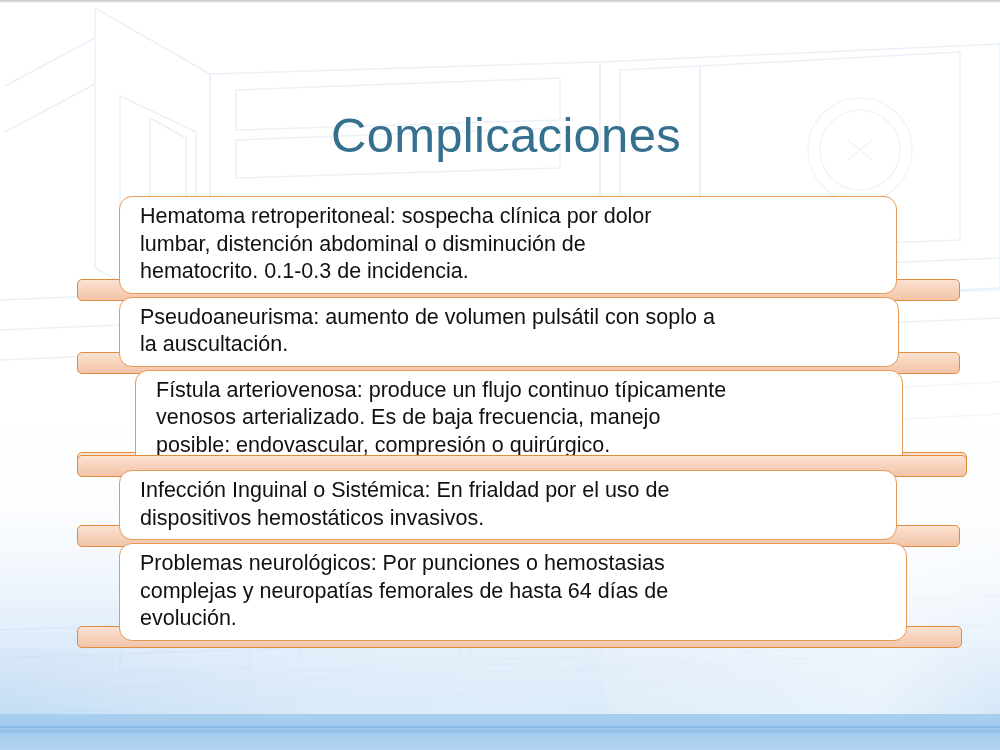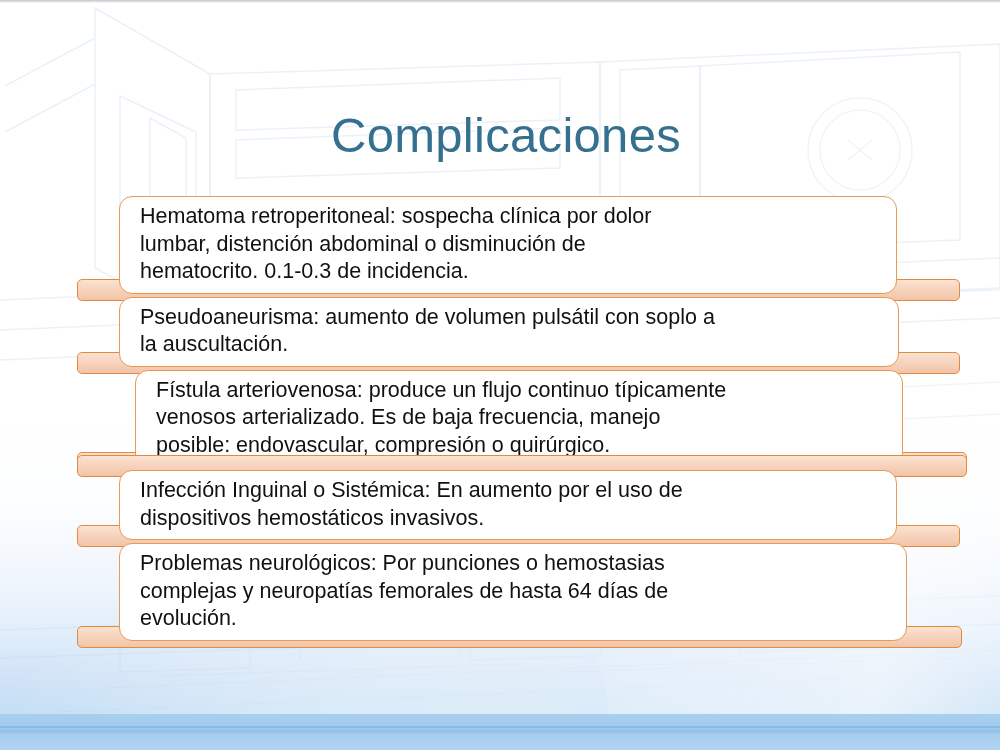--- a/index.html
+++ b/index.html
@@ -248,21 +248,21 @@
       </div>
     </div>
 
     <div class="row row-4">
       <div class="bar"></div>
     </div>
 
     <div class="row row-5">
       <div class="bar"></div>
       <div class="box">
-        <div class="box-text">Infección Inguinal o Sistémica: En aumento por el uso de
+        <div class="box-text">Infección Inguinal o Sistémica: En frialdad por el uso de
 dispositivos hemostáticos invasivos.</div>
       </div>
     </div>
 
     <div class="row row-6">
       <div class="bar"></div>
       <div class="box">
         <div class="box-text">Problemas neurológicos: Por punciones o hemostasias
 complejas y neuropatías femorales de hasta 64 días de
 evolución.</div>

